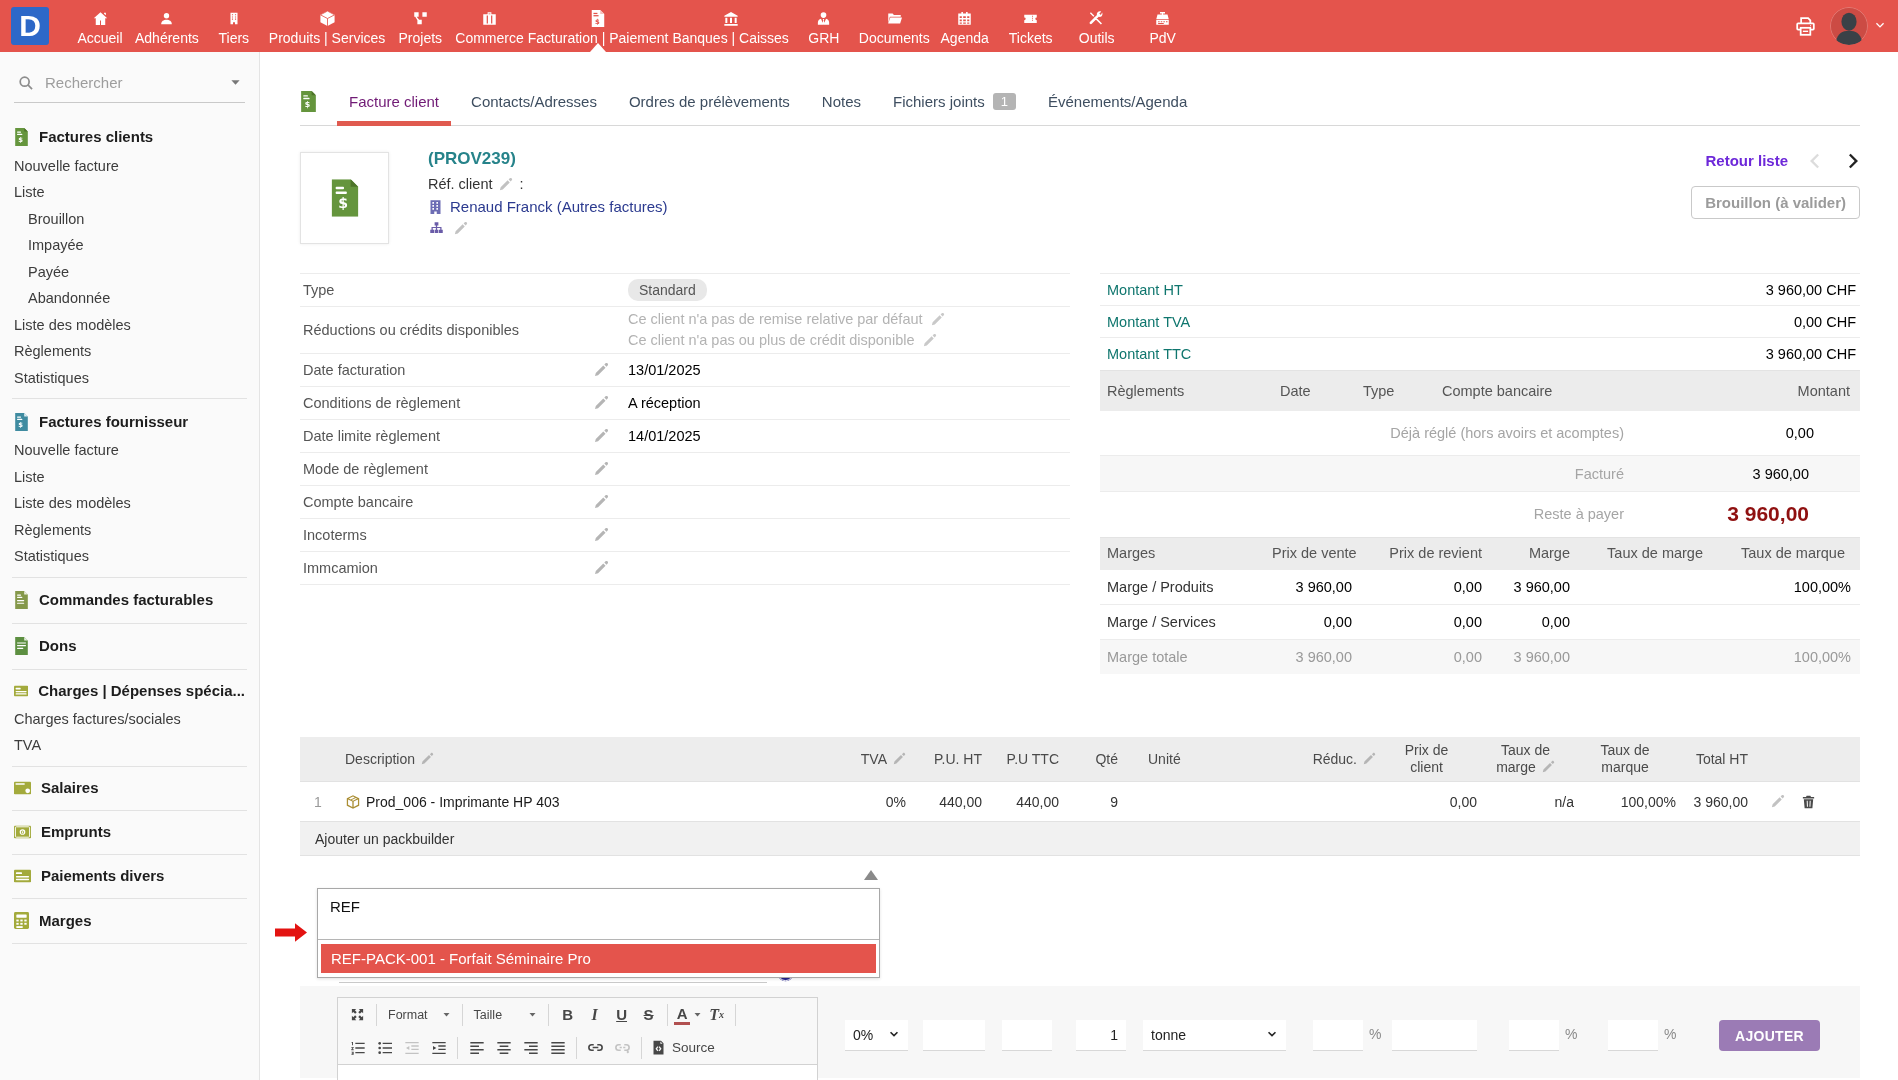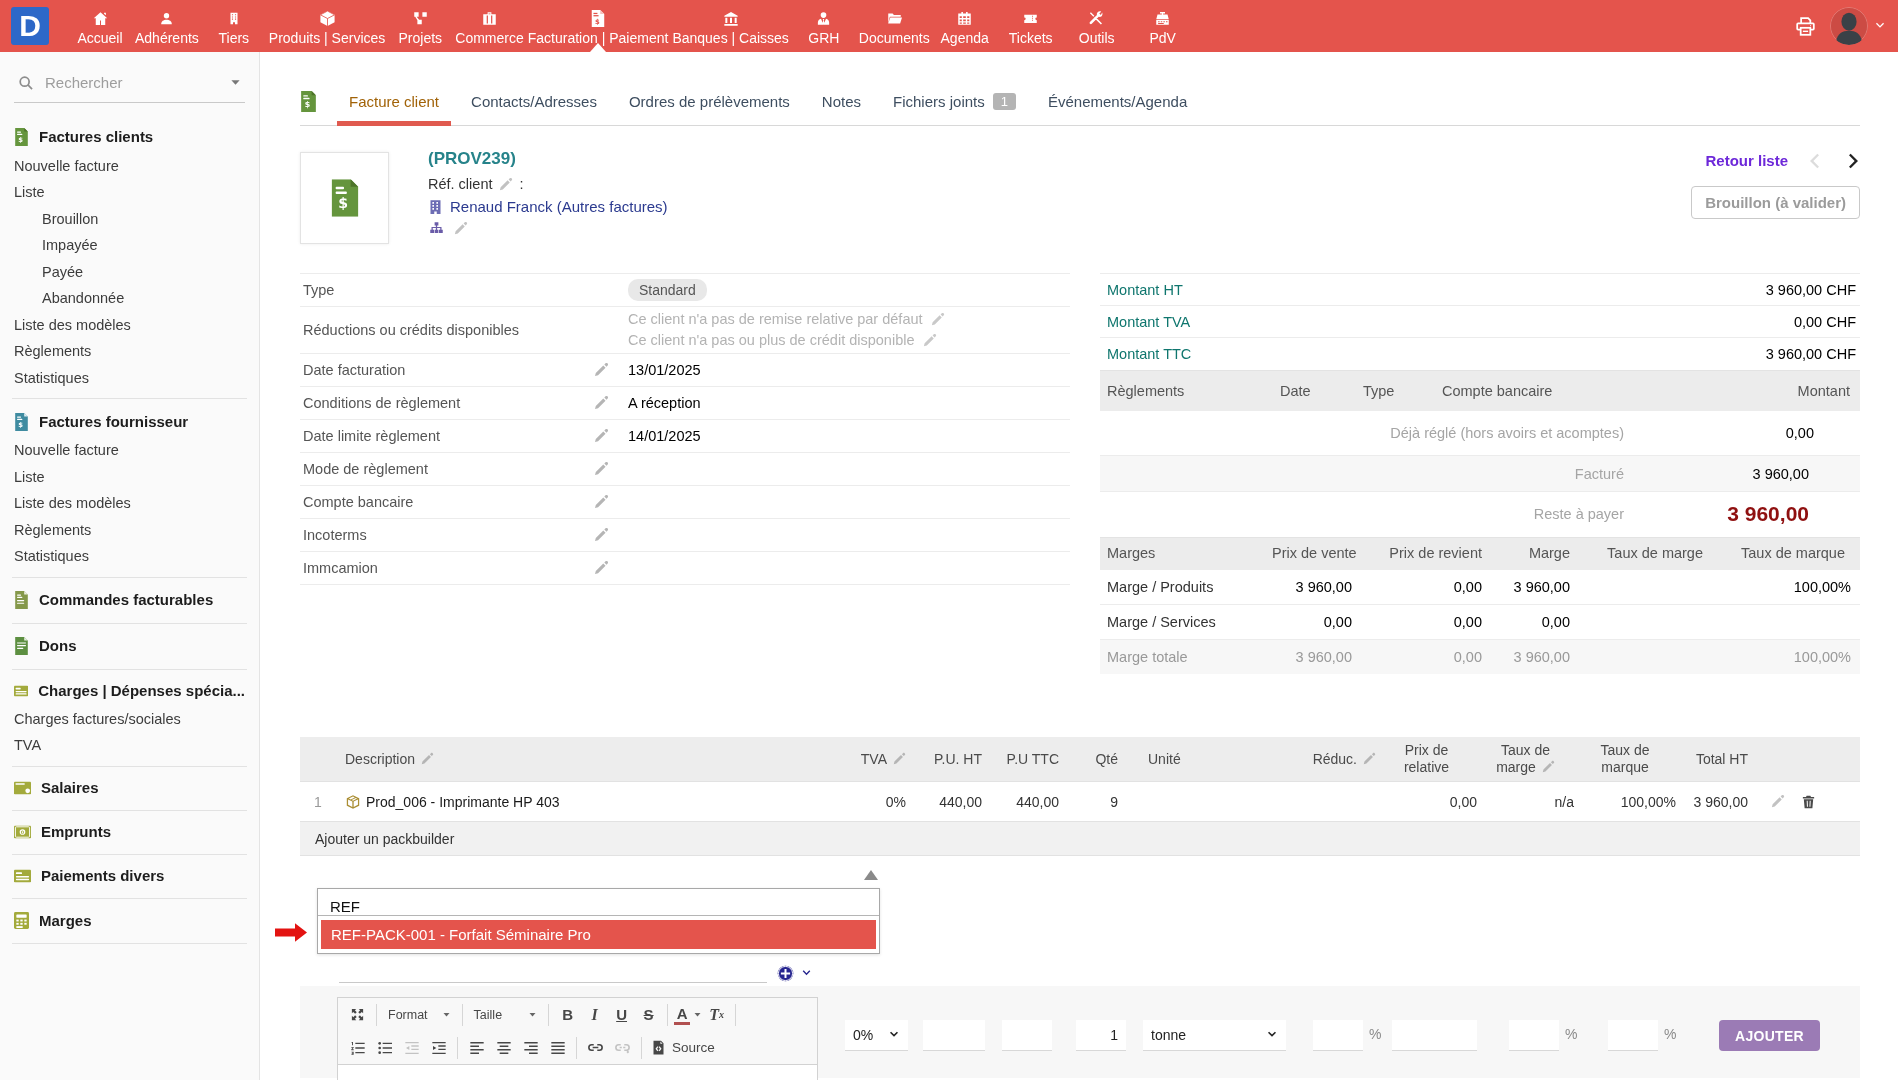--- a/index.html
+++ b/index.html
@@ -28,31 +28,31 @@
 .sidebar { width:260px; background:#fafafa; border-right:1px solid #e4e4e4; flex:none; }
 .search-box { margin:18px 14px 18px 14px; border-bottom:1px solid #c9c9c9; display:flex; align-items:center;
   padding:4px 4px 11px 4px; }
 .search-box input { border:none; outline:none; background:transparent; font-size:15px; color:#333;
   font-family:inherit; flex:1; margin-left:11px; width:100px; }
 .search-box input::placeholder { color:#9d9d9d; }
 .menu-sep { border:none; border-top:1px solid #e2e2e2; margin:6.5px 12px; }
 .menu-title { font-weight:bold; color:#1d1d1d; font-size:15px; padding:7px 14px; display:flex; gap:10px;
   align-items:center; cursor:pointer; white-space:nowrap; line-height:16px; }
 .menu-item { padding:5.5px 14px; color:#3c3c3c; font-size:14.5px; cursor:pointer; line-height:15.5px; }
-.menu-item.indent { padding-left:28px;margin-left:14px; }
+.menu-item.indent { padding-left:28px; }
 
 
 .main { flex:1; padding:0 38px 0 40px; background:#fff; position:relative; }
 
 
 .tabs { display:flex; align-items:center; border-bottom:1px solid #d8d8d8; height:48px; margin-top:26px; }
 .tab-picto { margin-right:16px; }
 .tab { padding:0 12px; margin:0 4px; color:#3e4e60; font-size:15px; position:relative; height:100%;
   display:flex; align-items:center; cursor:pointer; white-space:nowrap; }
-.tab.active { color:#a16207; }
+.tab.active { color:#701a75; }
 .tab.active::after { content:''; position:absolute; left:0; right:0; bottom:-1px; height:5px; background:#e05a4f; }
 .tab-badge { background:#b4b4b4; color:#fff; border-radius:3px; padding:1px 8px; font-size:13px; margin-left:8px; font-weight:normal; }
 
 
 .banner { display:flex; margin-top:26px; }
 .photo { width:89px; height:92px; border:1px solid #e3e3e3; background:#fff; display:flex; align-items:center;
   justify-content:center; box-shadow:0 0 3px rgba(0,0,0,.08); }
 .banner-info { margin-left:39px; margin-top:-3px; }
 .ref-title { color:#26838a; font-size:17px; font-weight:bold; margin-bottom:7px; }
 .ref-line { color:#333; font-size:14.5px; margin-bottom:6px; display:flex; align-items:center; gap:6px; }
@@ -106,21 +106,21 @@
 .lnum { color:#999; text-align:center; }
 .hflex { display:inline-flex; align-items:center; gap:5px; }
 th .two-line { text-align:center; line-height:17px; }
 
 
 .addline-zone { position:relative; height:130px; }
 .s2-uparrow { position:absolute; left:564px; top:14px; width:0; height:0;
   border-left:7px solid transparent; border-right:7px solid transparent; border-bottom:10px solid #8a8a8a; }
 .s2-dropdown { position:absolute; left:17px; top:32px; width:563px; background:#fff;
   border:1px solid #a8a8a8; box-shadow:0 1px 3px rgba(0,0,0,.12); z-index:5; }
-.s2-search { padding:9px 12px 0 12px; font-size:15px; color:#111; border-bottom:1px solid #b5b5b5; }
+.s2-search { padding:9px 12px 24px 12px; font-size:15px; color:#111; border-bottom:1px solid #b5b5b5; }
 .s2-option { background:#e4544c; color:#fff; font-size:15px; padding:6px 10px; margin:4px 3px 4px 3px; cursor:pointer; }
 .red-arrow { position:absolute; left:-26px; top:66px; }
 .plusline { position:absolute; left:39px; top:126px; width:428px; border-bottom:1px solid #c9c9c9; }
 .plus-wrap { position:absolute; left:477px; top:109px; display:flex; align-items:center; gap:6px; }
 
 
 .newline-strip { position:relative; height:92px; background:#f7f7f7; }
 .editor-box { position:absolute; left:37px; top:11px; width:481px; height:120px;
   border:1px solid #d2d2d2; background:#f8f8f8; }
 .ck-row { display:flex; align-items:center; height:33px; padding:0 6px; }
@@ -868,21 +868,21 @@
       <th class="hleft" style="padding-left:26px">Unité</th>
       <th class="num"><span class="hflex" style="justify-content:flex-end;width:100%">
                 <span>Réduc.</span>
                 <span class="pencil">
                   <svg width="14" height="14" fill="#b5b5b5">
                     <use href="#i-pencil"></use>
                   </svg>
                 </span>
               </span></th>
       <th>
-              <div class="two-line"><span>Prix de</span><br><span>relative</span></div>
+              <div class="two-line"><span>Prix de</span><br><span>client</span></div>
             </th>
       <th>
               <div class="two-line"><span>Taux de</span><br><span class="hflex" style="justify-content:flex-end">
                   <span>marge</span>
                   <span class="pencil">
                     <svg width="14" height="14" fill="#b5b5b5">
                       <use href="#i-pencil"></use>
                     </svg>
                   </span>
                 </span></div>

